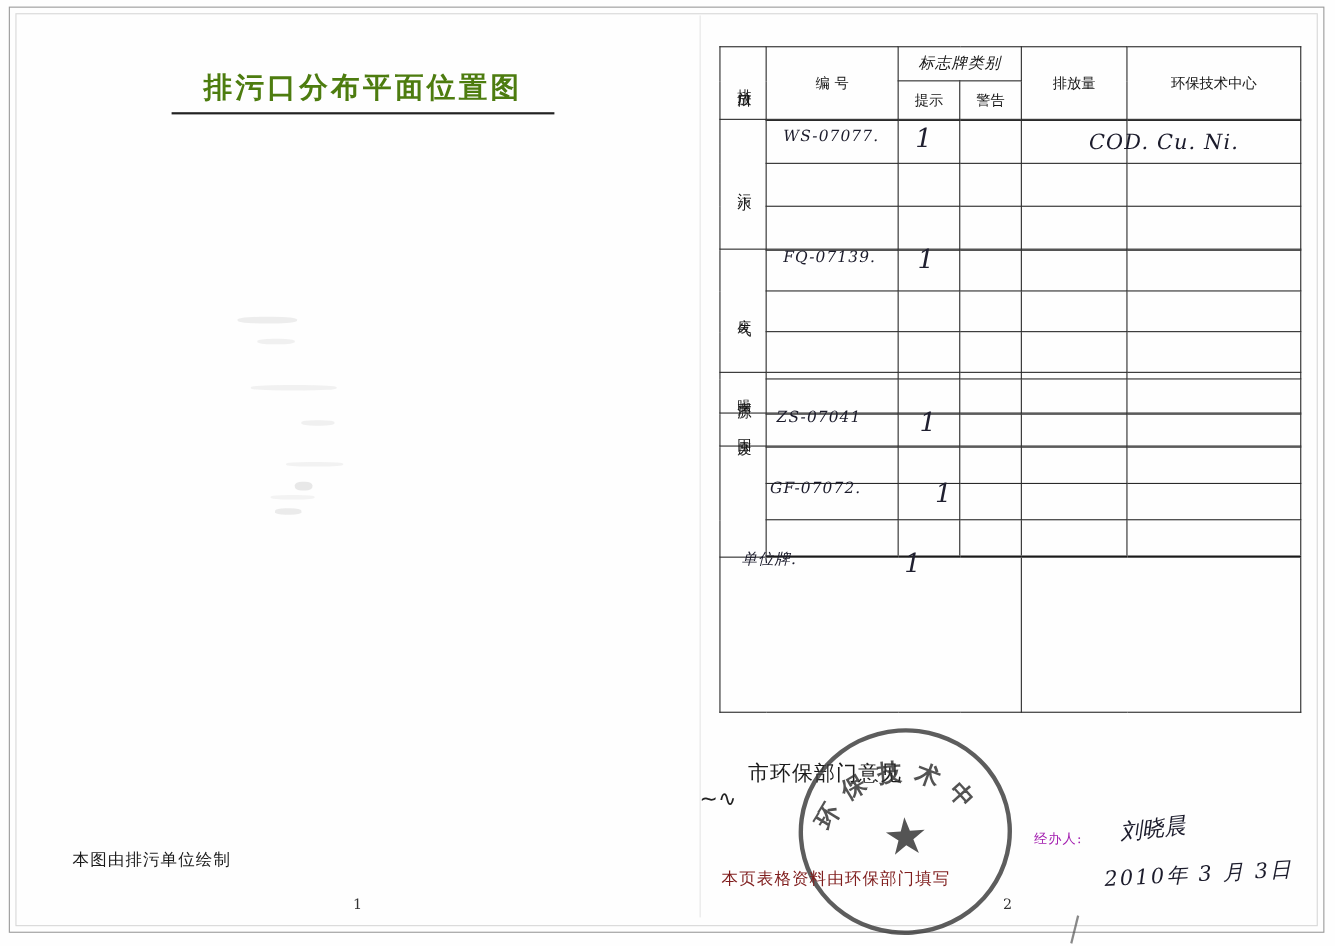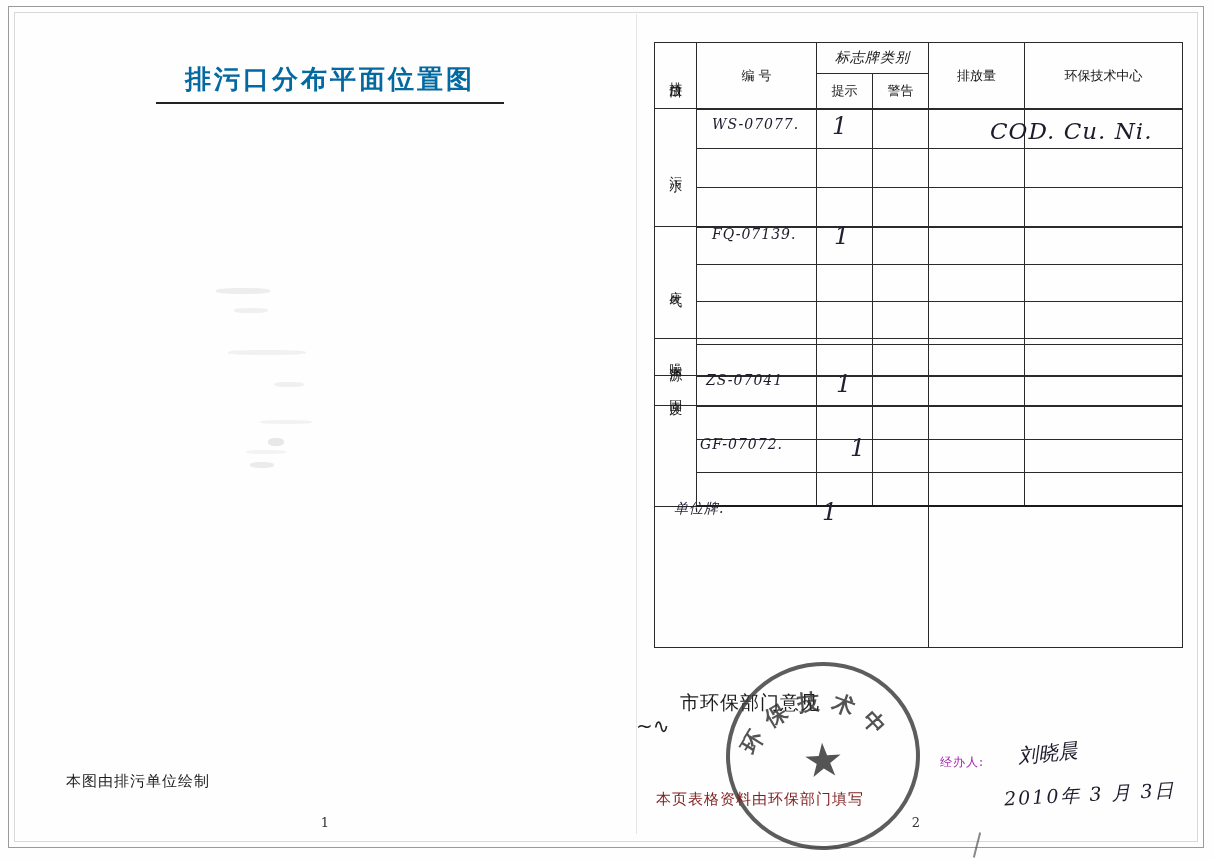--- a/index.html
+++ b/index.html
@@ -62,21 +62,21 @@
   .left-title {
     position: absolute;
     left: 140px;
     top: 42px;
     width: 340px;
     text-align: center;
     font-family: "DejaVu Serif", "Liberation Serif", serif;
     font-size: 26px;
     font-weight: 600;
     letter-spacing: 3px;
-    color: #0369a1;
+    color: #4d7c0f;
   }
   .left-title-rule {
     position: absolute;
     left: 136px;
     top: 82px;
     width: 348px;
     border-bottom: 2px solid #222;
   }
   .smudge {
     position: absolute;
@@ -156,21 +156,21 @@
   
   .hw {
     position: absolute;
     font-family: "DejaVu Serif", "Liberation Serif", serif;
     font-style: italic;
     color: #1b1b2b;
     white-space: nowrap;
     letter-spacing: 1px;
   }
   .hw-lg { font-size: 14px; }
-  .hw-md { font-size: 23px; }
+  .hw-md { font-size: 19px; }
 
   .tick {
     position: absolute;
     font-family: "DejaVu Serif", "Liberation Serif", serif;
     font-style: italic;
     font-size: 24px;
     color: #202030;
   }
 
   .footer-left-label {

